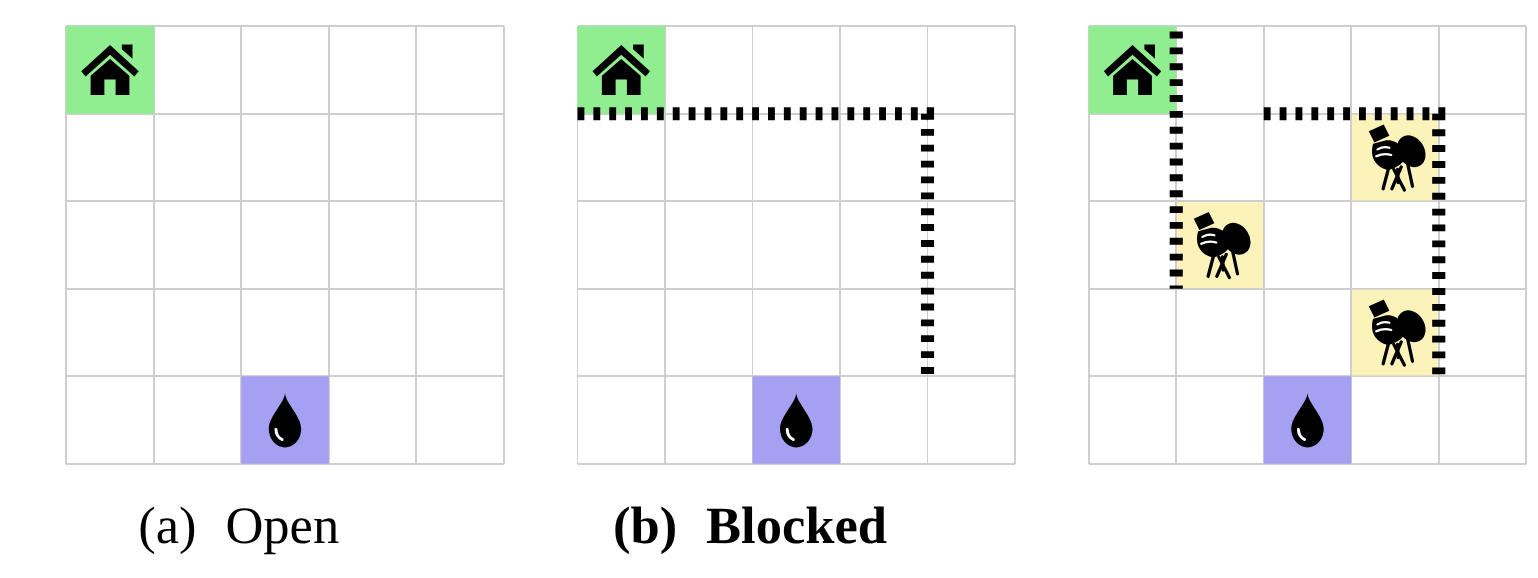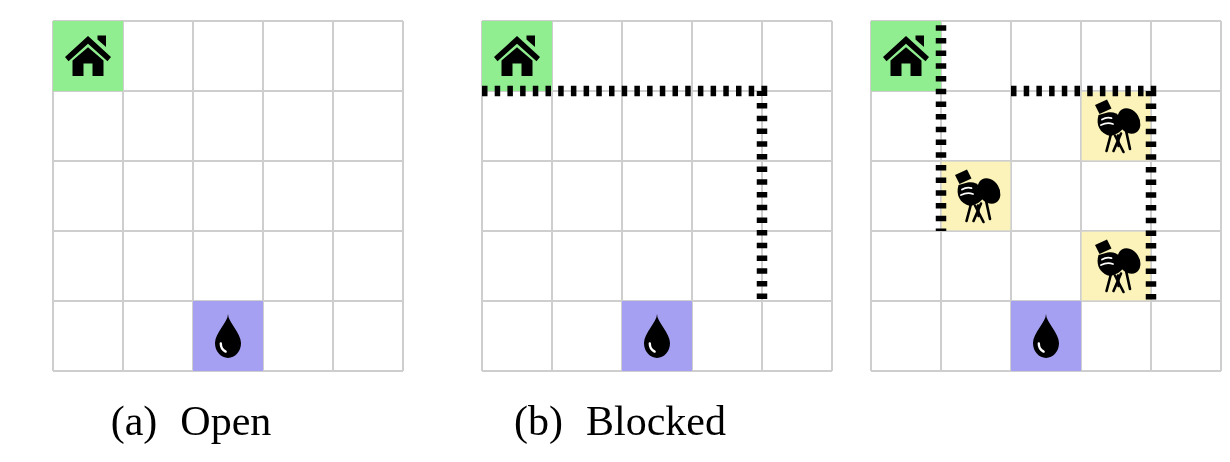--- a/index.html
+++ b/index.html
@@ -16,21 +16,21 @@
     font-family: "Liberation Serif", serif;
   }
   .panel {
     position: absolute;
     top: 20px;
     width: 352px;
     height: 442px;
     padding-left: 37px;
   }
   .panel-a { left: 15px; }
-  .panel-b { left: 444px; }
+  .panel-b { left: 424px; font-weight: bold; }
   .panel-c { left: 833px; }
   .panel svg {
     display: block;
   }
   .caption {
     position: absolute;
     left: 0;
     top: 378px;
     width: 352px;
     text-align: center;

